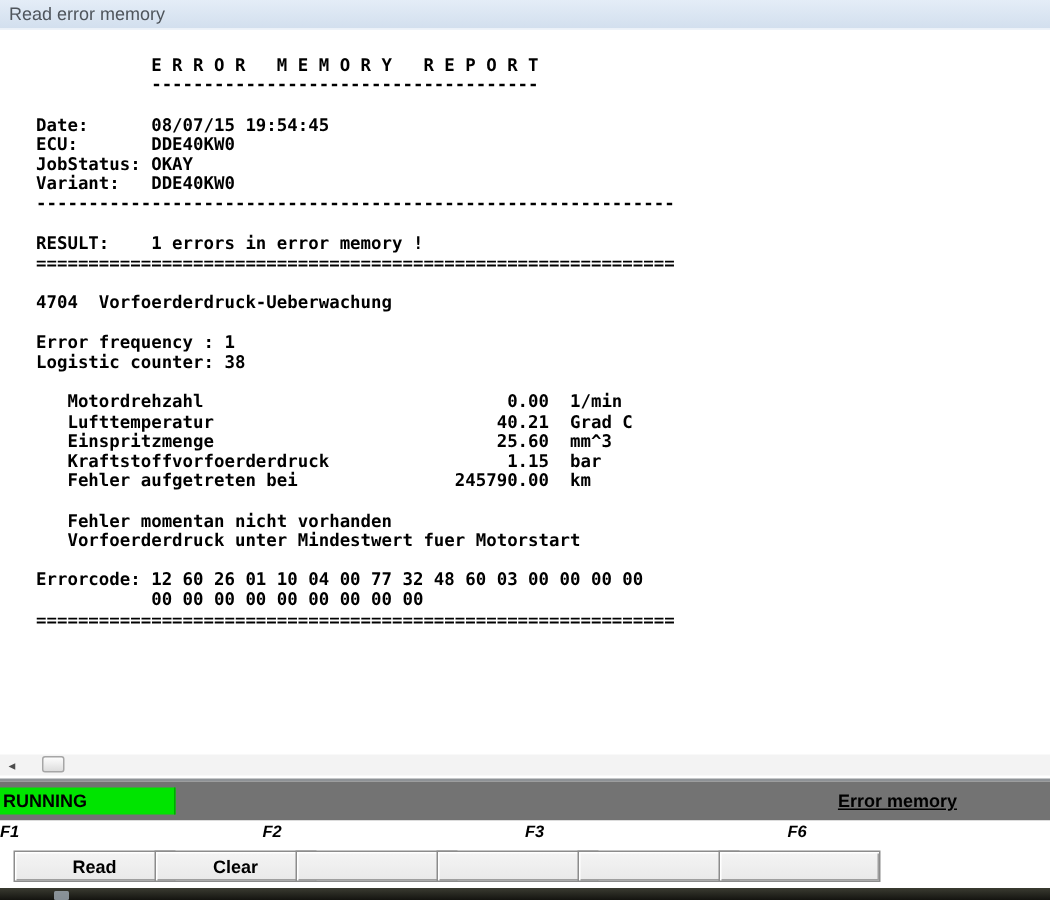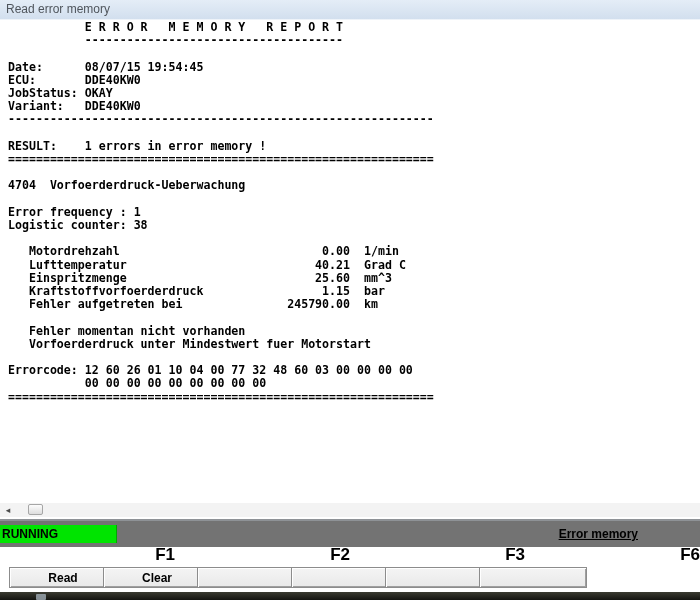--- a/index.html
+++ b/index.html
@@ -18,21 +18,21 @@
   .titlebar .title{
     position:absolute;left:6px;top:2px;
     font-size:12px;color:#4f555c;text-align:right;
   }
   
   .content{
     position:absolute;left:0;top:20px;width:700px;height:483px;
     background:#ffffff;
   }
   .report{
-    position:absolute;left:8px;top:1px;margin:0;
+    position:absolute;left:8px;top:1px;margin:16px;
     font-family:"DejaVu Sans Mono", monospace;
     font-size:11.6px;line-height:13.2px;font-weight:bold;color:#000;
     white-space:pre;
   }
   
   .hscroll{
     position:absolute;left:0;top:503px;width:700px;height:14px;
     background:#f3f3f3;
   }
   .hscroll .arrow-left{
@@ -63,22 +63,22 @@
   .screen-label{
     position:absolute;right:62px;top:4px;height:18px;
     font-size:12px;font-weight:bold;color:#000;line-height:18px;text-decoration:underline;
   }
   
   .fkeys{
     position:absolute;left:0;top:547px;width:700px;height:17px;
     display:flex;background:#ffffff;
   }
   .fkeys .fkey{
-    flex:1 1 0;text-align:right;
-    font-size:17px;font-weight:bold;color:#000;line-height:16px;
+    flex:1 1 0;text-align:left;
+    font-size:11px;font-weight:bold;color:#000;line-height:16px;font-style:italic;
   }
   
   .btnrow{
     position:absolute;left:0;top:564px;width:564px;height:28px;
     display:flex;background:#ffffff;
   }
   .btnrow .cell{flex:1 1 0;position:relative;}
   .btnrow button{
     position:absolute;left:9px;top:3px;width:108px;height:21px;
     background:linear-gradient(#f4f4f4,#e9e9e9);

